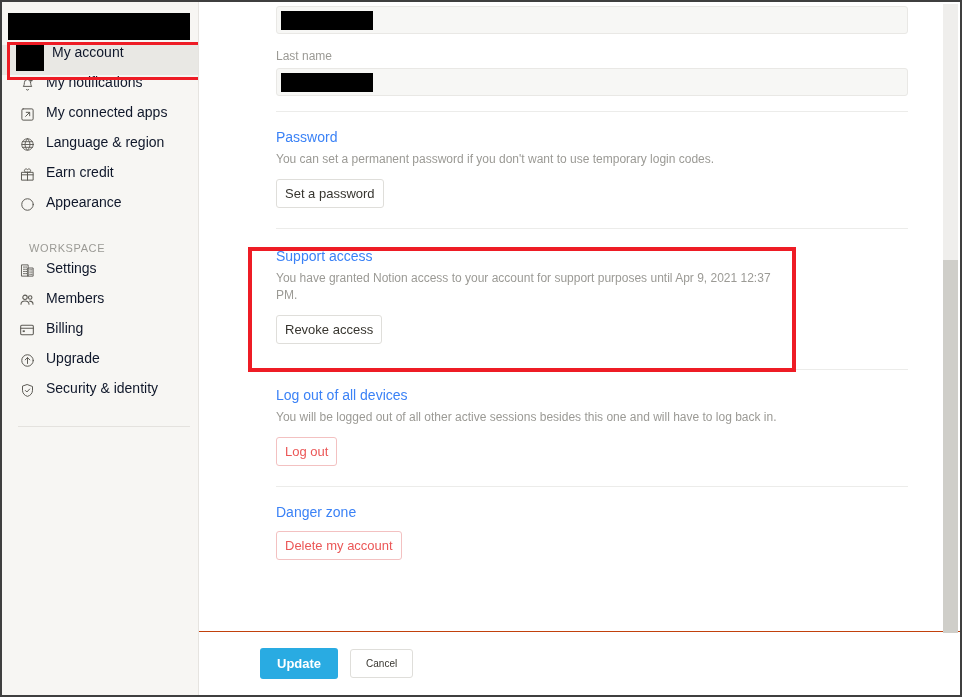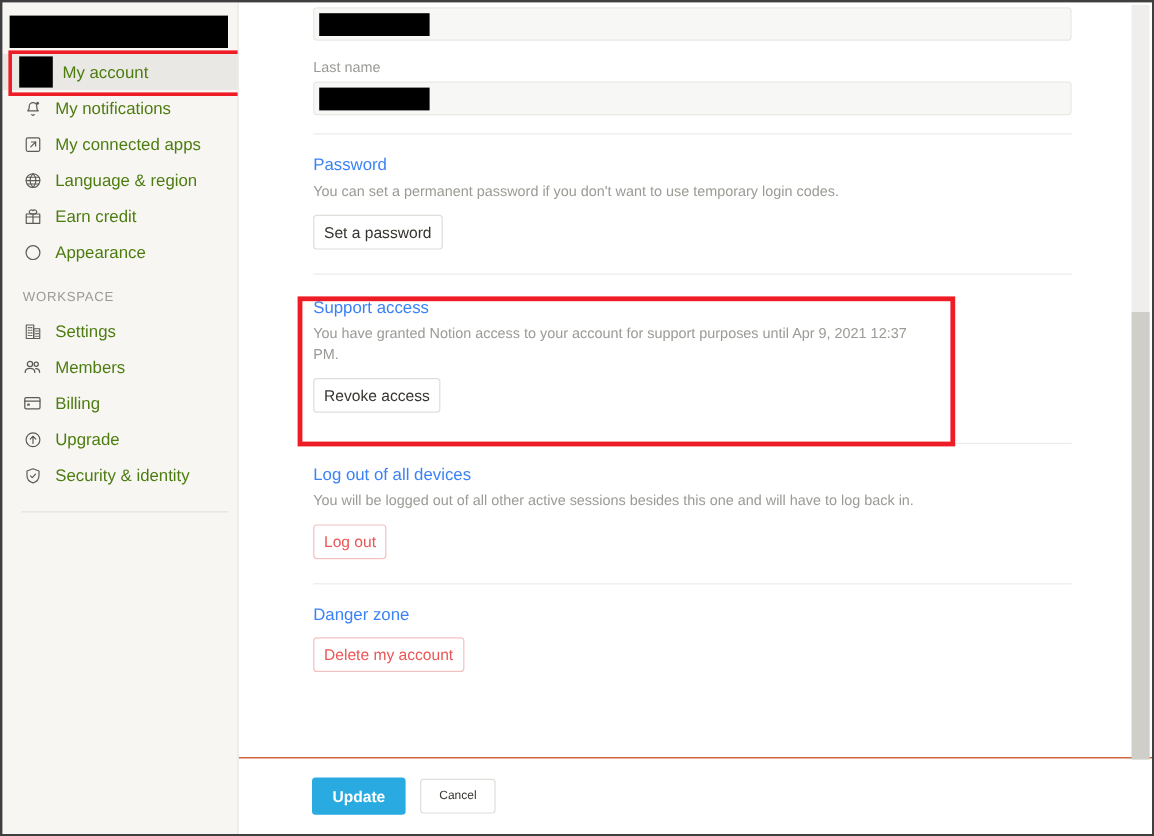--- a/index.html
+++ b/index.html
@@ -68,26 +68,26 @@
     left: 5px; top: 40px;
     width: 200px; height: 38px;
     border: 3px solid #ee1c25;
     z-index: 12;
     pointer-events: none;
   }
 
   .nav-list { position: absolute; left: 0; top: 43px; width: 197px; }
   .nav-item {
     display: flex;
-    align-items: center;
+    align-items: flex-start;
     height: 30px;
     padding-left: 16px;
     cursor: pointer;
     font-size: 14px;
-    color: #4d7c0f;
+    color: #0f172a;
   }
   .nav-item.selected { background: #e9e8e4; }
   .nav-ico {
     width: 18px; height: 18px;
     margin-right: 10px;
     flex: 0 0 18px;
     display: flex; align-items: center; justify-content: center;
     color: #5d5b55;
   }
   .nav-ico svg { display:block; }
@@ -98,21 +98,21 @@
     margin-right: 8px;
     margin-left: -2px;
     flex: 0 0 28px;
     background: #000;
   }
 
   .section-head {
     font-size: 11px;
     letter-spacing: 0.6px;
     color: #9b9a95;
-    padding-left: 17px;
+    padding-left: 27px;
     margin-top: 17px;
     margin-bottom: 7px;
     font-weight: 400;
   }
   .side-div {
     position: absolute;
     left: 16px; top: 424px;
     width: 172px; height: 1px;
     background: #e4e2de;
   }
@@ -120,21 +120,21 @@
   
   .main {
     position: absolute;
     left: 199px; top: 2px;
     width: 761px; height: 693px;
     background: #fff;
     overflow: hidden;
   }
   .content {
     position: absolute;
-    left: 1px; top: 0;
+    left: 16px; top: 0;
     width: 737px;
     height: 685px;
     padding: 0;
   }
   .inner { padding: 0 0 0 61px; }
 
   .field-label {
     font-size: 12px;
     color: #9b9a95;
     margin-bottom: 5px;

